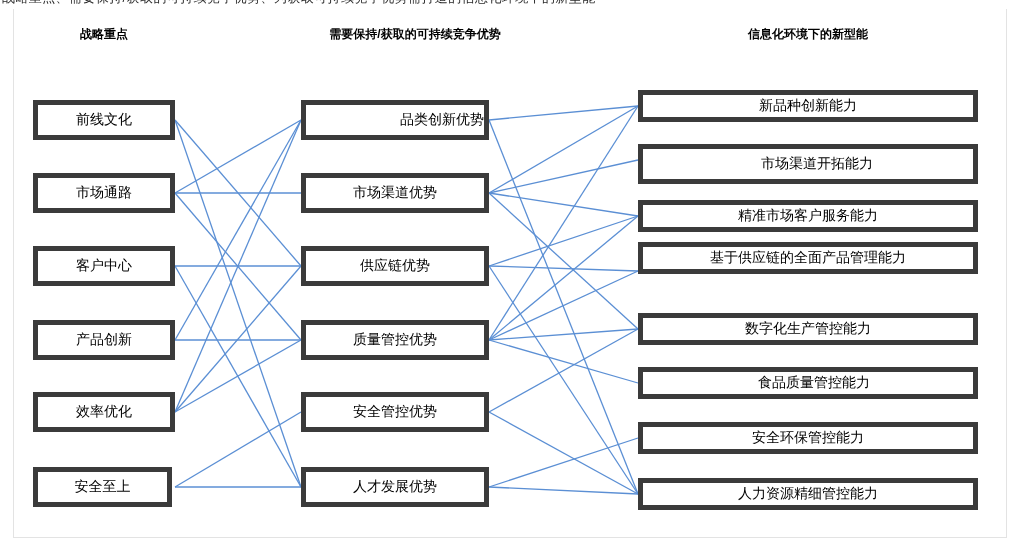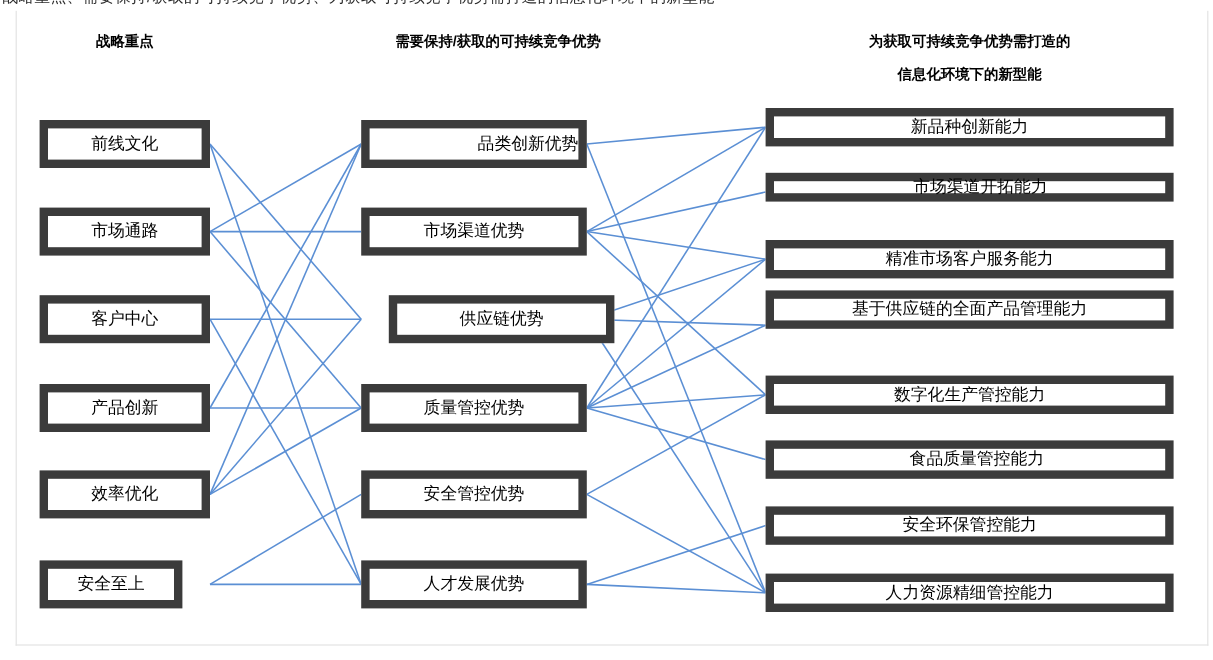--- a/index.html
+++ b/index.html
@@ -64,21 +64,21 @@
     white-space: nowrap;
   }
   #hdr-1 { left: 33px;  top: 20px;  width: 142px; }
   #hdr-2 { left: 253px; top: 20px;  width: 324px; }
   #hdr-3 { left: 638px; top: 20px;  width: 340px; }
   #hdr-3 .line2 { display: block; }
 
   .node {
     position: absolute;
     box-sizing: border-box;
-    border: 7px solid #4d7c0f;
+    border: 5px solid #4d7c0f;
     background: #ffffff;
     color: #000000;
     font-size: 14px;
     display: flex;
     align-items: center;
     justify-content: center;
     text-align: center;
     white-space: nowrap;
     z-index: 5;
   }
@@ -136,69 +136,68 @@
           <line x1="489" y1="487" x2="638" y2="438" stroke="#5b8fd4" stroke-width="1.3"></line>
           <line x1="489" y1="487" x2="638" y2="494" stroke="#5b8fd4" stroke-width="1.3"></line>
         </g>
       </svg>
 
     <div class="col-header" id="hdr-1">战略重点</div>
 
     <div class="col-header" id="hdr-2">需要保持/获取的可持续竞争优势</div>
 
     <div class="col-header" id="hdr-3">
-      <span class="line1">为获取可持续竞争优势需打造的</span>
       <span class="line2">信息化环境下的新型能</span>
     </div>
 
     <div class="col1" id="col-1">
         <div class="node" style="left: 33px; top: 100px; width: 142px; height: 40px; border-color: rgb(59, 59, 59); color: rgb(0, 0, 0);">
           <span>前线文化</span>
         </div>
         <div class="node" style="left: 33px; top: 173px; width: 142px; height: 40px; border-color: rgb(59, 59, 59); color: rgb(0, 0, 0);">
           <span>市场通路</span>
         </div>
         <div class="node" style="left: 33px; top: 246px; width: 142px; height: 40px; border-color: rgb(59, 59, 59); color: rgb(0, 0, 0);">
           <span>客户中心</span>
         </div>
         <div class="node" style="left: 33px; top: 320px; width: 142px; height: 40px; border-color: rgb(59, 59, 59); color: rgb(0, 0, 0);">
           <span>产品创新</span>
         </div>
         <div class="node" style="left: 33px; top: 392px; width: 142px; height: 40px; border-color: rgb(59, 59, 59); color: rgb(0, 0, 0);">
           <span>效率优化</span>
         </div>
-        <div class="node" style="left: 33px; top: 467px; width: 119px; height: 40px; border-color: rgb(59, 59, 59); color: rgb(0, 0, 0);">
+        <div class="node" style="left: 33px; top: 467px; width: 139px; height: 40px; border-color: rgb(59, 59, 59); color: rgb(0, 0, 0);">
           <span>安全至上</span>
         </div>
       </div>
     <div class="col2" id="col-2">
         <div class="node" style="left: 301px; top: 100px; width: 188px; height: 40px; border-color: rgb(59, 59, 59); color: rgb(0, 0, 0); justify-content: flex-end;">
           <span>品类创新优势</span>
         </div>
         <div class="node" style="left: 301px; top: 173px; width: 188px; height: 40px; border-color: rgb(59, 59, 59); color: rgb(0, 0, 0);">
           <span>市场渠道优势</span>
         </div>
-        <div class="node" style="left: 301px; top: 246px; width: 188px; height: 40px; border-color: rgb(59, 59, 59); color: rgb(0, 0, 0); margin-left: 23px;">
+        <div class="node" style="left: 301px; top: 246px; width: 188px; height: 40px; border-color: rgb(59, 59, 59); color: rgb(0, 0, 0);">
           <span>供应链优势</span>
         </div>
         <div class="node" style="left: 301px; top: 320px; width: 188px; height: 40px; border-color: rgb(59, 59, 59); color: rgb(0, 0, 0);">
           <span>质量管控优势</span>
         </div>
         <div class="node" style="left: 301px; top: 392px; width: 188px; height: 40px; border-color: rgb(59, 59, 59); color: rgb(0, 0, 0);">
           <span>安全管控优势</span>
         </div>
         <div class="node" style="left: 301px; top: 467px; width: 188px; height: 40px; border-color: rgb(59, 59, 59); color: rgb(0, 0, 0);">
           <span>人才发展优势</span>
         </div>
       </div>
     <div class="col3" id="col-3">
         <div class="node" style="left: 638px; top: 90px; width: 340px; height: 32px; border-color: rgb(59, 59, 59); color: rgb(0, 0, 0);">
           <span>新品种创新能力</span>
         </div>
-        <div class="node" style="left: 638px; top: 144px; width: 340px; height: 24px; border-color: rgb(59, 59, 59); color: rgb(0, 0, 0); padding-left: 18px;">
+        <div class="node" style="left: 638px; top: 144px; width: 340px; height: 40px; border-color: rgb(59, 59, 59); color: rgb(0, 0, 0); padding-left: 18px;">
           <span>市场渠道开拓能力</span>
         </div>
         <div class="node" style="left: 638px; top: 200px; width: 340px; height: 32px; border-color: rgb(59, 59, 59); color: rgb(0, 0, 0);">
           <span>精准市场客户服务能力</span>
         </div>
         <div class="node" style="left: 638px; top: 242px; width: 340px; height: 32px; border-color: rgb(59, 59, 59); color: rgb(0, 0, 0);">
           <span>基于供应链的全面产品管理能力</span>
         </div>
         <div class="node" style="left: 638px; top: 313px; width: 340px; height: 32px; border-color: rgb(59, 59, 59); color: rgb(0, 0, 0);">
           <span>数字化生产管控能力</span>

